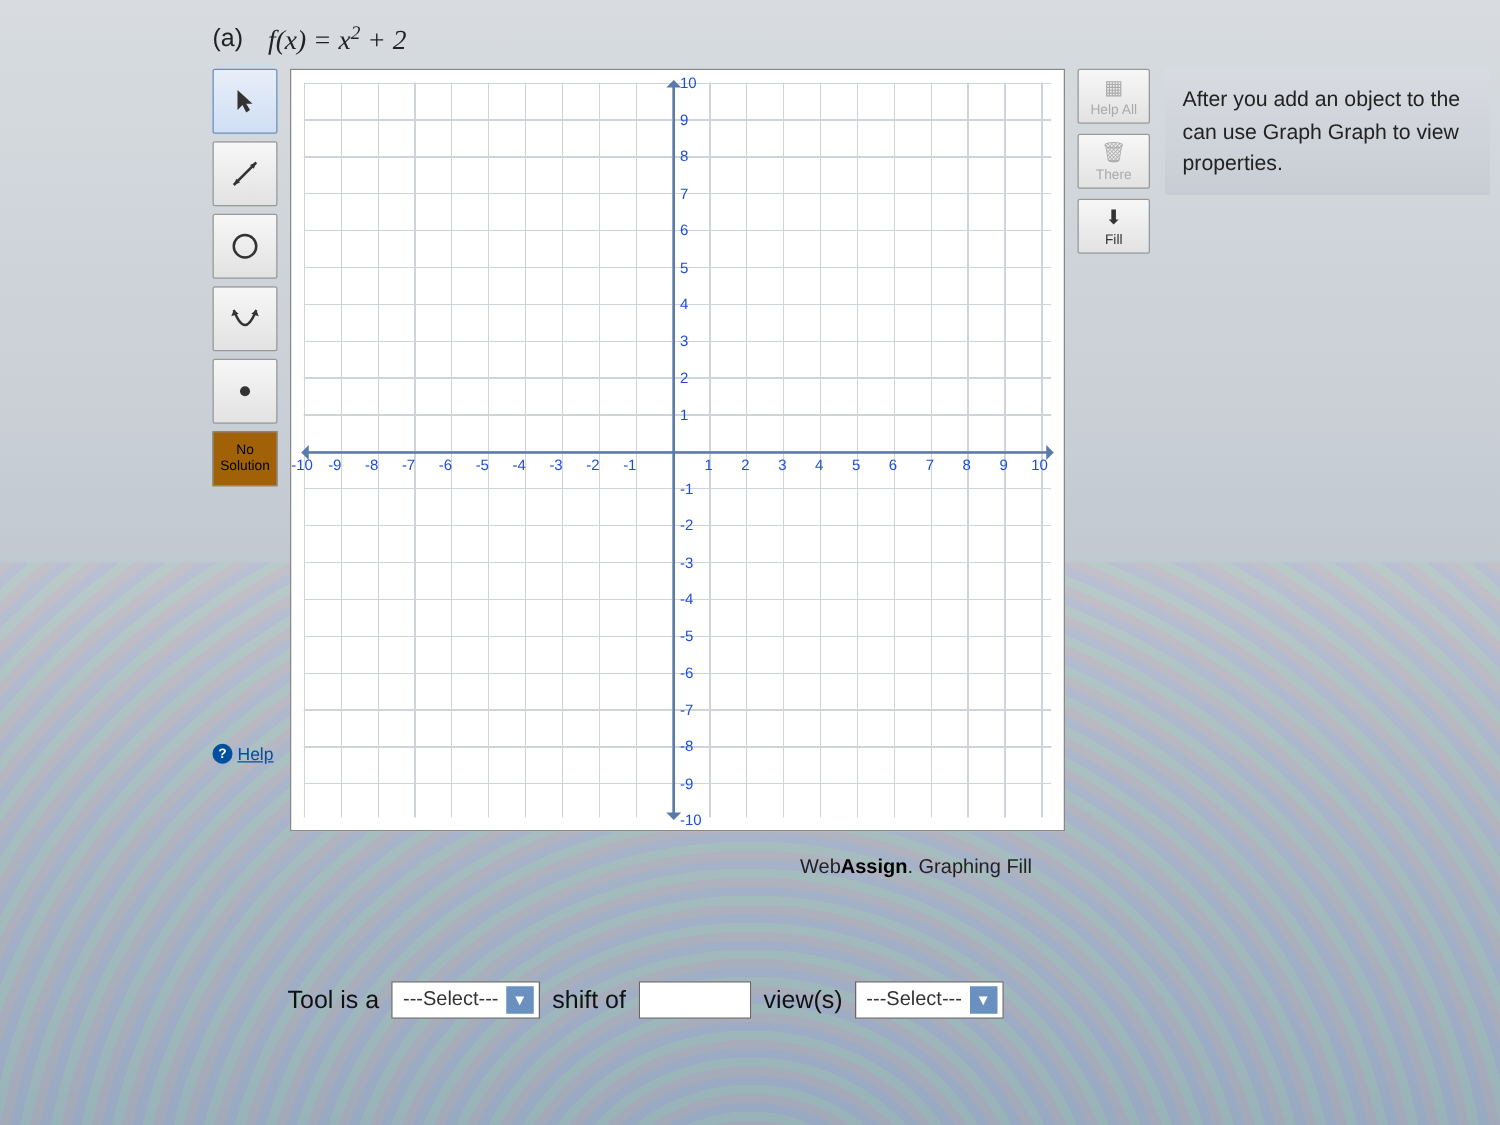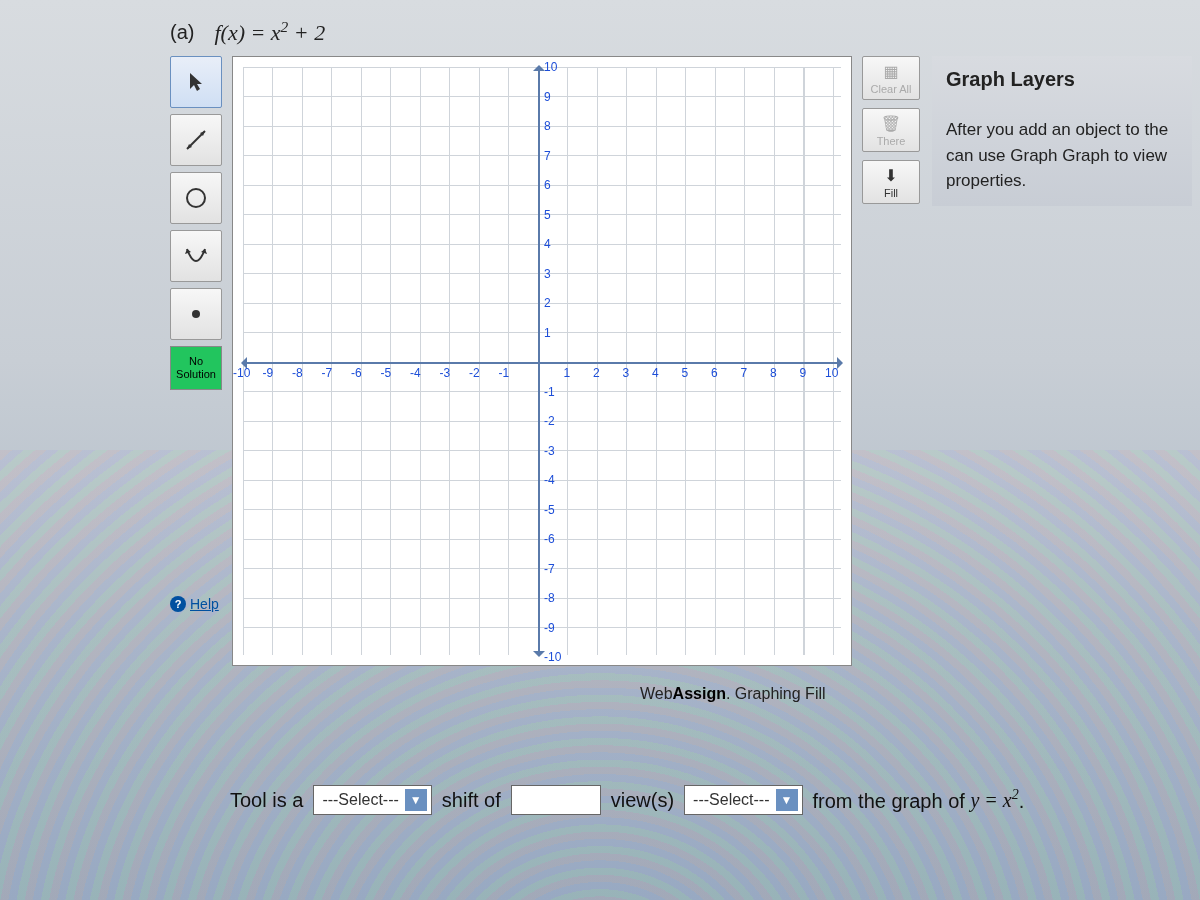--- a/index.html
+++ b/index.html
@@ -52,21 +52,21 @@
     border: 1px solid #999;
     border-radius: 2px;
     display: flex; align-items: center; justify-content: center;
     cursor: pointer;
     font-size: 20px;
     color: #333;
   }
   .tool-btn.selected { background: linear-gradient(#e8eef8,#cfdff4); border-color:#6a90c0; }
   .tool-no-sol {
     width: 52px; height: 44px;
-    background: #22c55e;
+    background: #a16207;
     border: 1px solid #888;
     font-size: 11px;
     line-height: 1.2;
     text-align: center;
     display: flex; align-items: center; justify-content: center;
     cursor: pointer;
   }
   .help-link {
     margin-top: 200px;
     font-size: 14px;
@@ -262,34 +262,33 @@
           <span class="tick-label" style="top: 504.5px; left: 311px;">-7</span>
           <span class="tick-label" style="top: 534px; left: 311px;">-8</span>
           <span class="tick-label" style="top: 563.5px; left: 311px;">-9</span>
           <span class="tick-label" style="top: 593px; left: 311px;">-10</span>
         </div>
     </div>
 
     <div class="side-buttons">
       <div class="side-btn disabled">
         <span class="ico">▦</span>
-        <span>Clear All</span>
+        <span>Help All</span>
       </div>
       <div class="side-btn disabled">
         <span class="ico">🗑</span>
         <span>There</span>
       </div>
       <div class="side-btn fill">
         <span class="ico">⬇</span>
         <span>Fill</span>
       </div>
     </div>
 
     <div class="layers-panel">
-      <div class="layers-title">Graph Layers</div>
       <div class="layers-text">After you add an object to the can use Graph Graph to view properties.</div>
     </div>
 
   </div>
 </div>
 
 <div class="footer-brand">
   <span>Web</span><b>Assign</b><span>. Graphing Fill</span>
 </div>
 
@@ -299,14 +298,13 @@
     <span>---Select---</span>
     <span class="select-caret">▼</span>
   </span>
   <span>shift of</span>
   <input class="num-input" type="text" style="">
   <span>view(s)</span>
   <span class="select-box">
     <span>---Select---</span>
     <span class="select-caret">▼</span>
   </span>
-  <span id="answer-suffix">from the graph of  <span class="eq">y = x<span class="sup">2</span></span>.</span>
 </div>
 
 </body></html>

